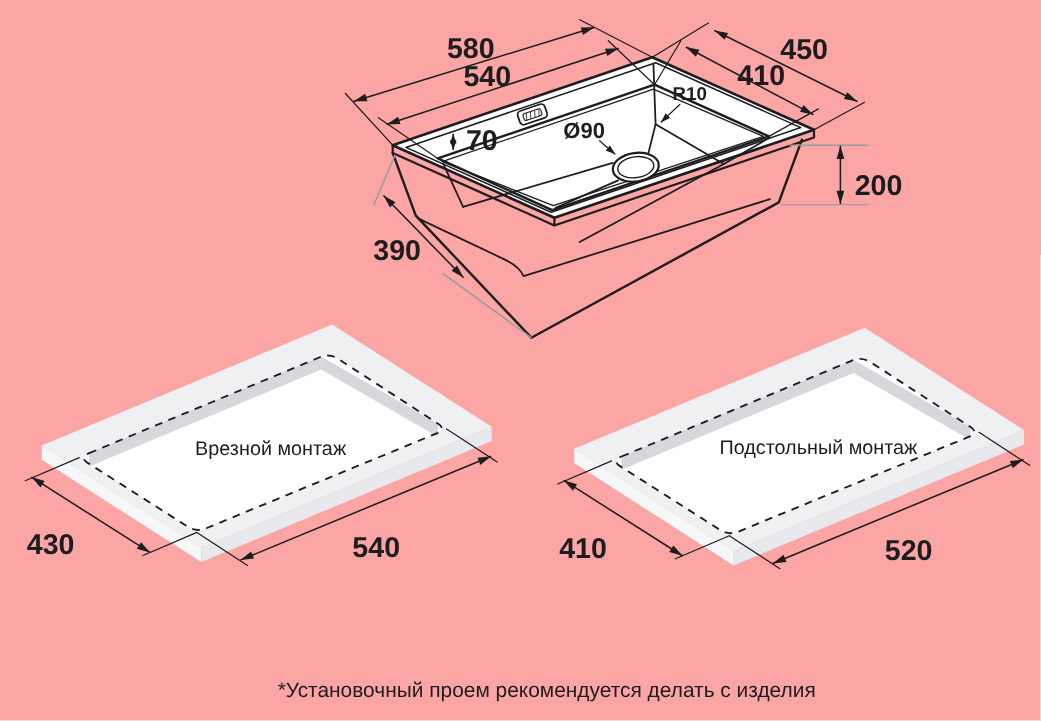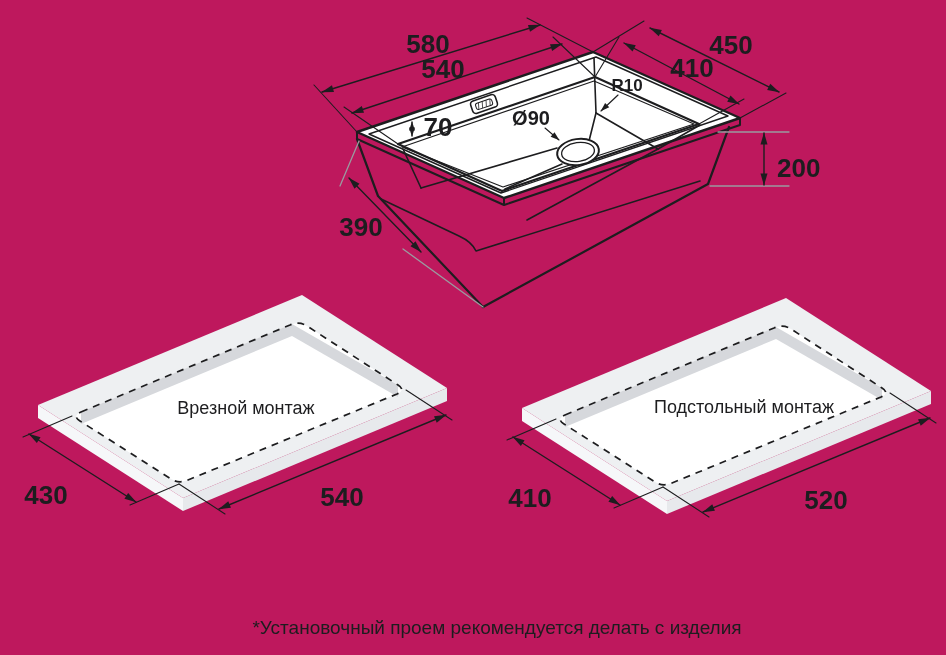--- a/index.html
+++ b/index.html
@@ -1,16 +1,16 @@
 <!DOCTYPE html>
 <html><head>
 <meta charset="utf-8">
 <style>
   html,body{margin:0;padding:0;background:#ffffff;}
-  .page{width:946px;height:655px;position:relative;background:#be185d;overflow:hidden;
+  .page{width:946px;height:655px;position:relative;background:#fca5a5;overflow:hidden;
         font-family:"Liberation Sans", sans-serif;}
   svg{display:block;}
   .dim{font-family:"Liberation Sans", sans-serif;font-weight:bold;font-size:26px;fill:#1D1D1F;}
   .dim-md{font-family:"Liberation Sans", sans-serif;font-weight:bold;font-size:20px;fill:#1D1D1F;}
   .dim-sm{font-family:"Liberation Sans", sans-serif;font-weight:bold;font-size:17px;fill:#1D1D1F;}
   .caption{font-family:"Liberation Sans", sans-serif;font-size:18px;fill:#1D1D1F;}
   .footnote{font-family:"Liberation Sans", sans-serif;font-size:19px;fill:#1D1D1F;}
 </style>
 </head>
 <body>

